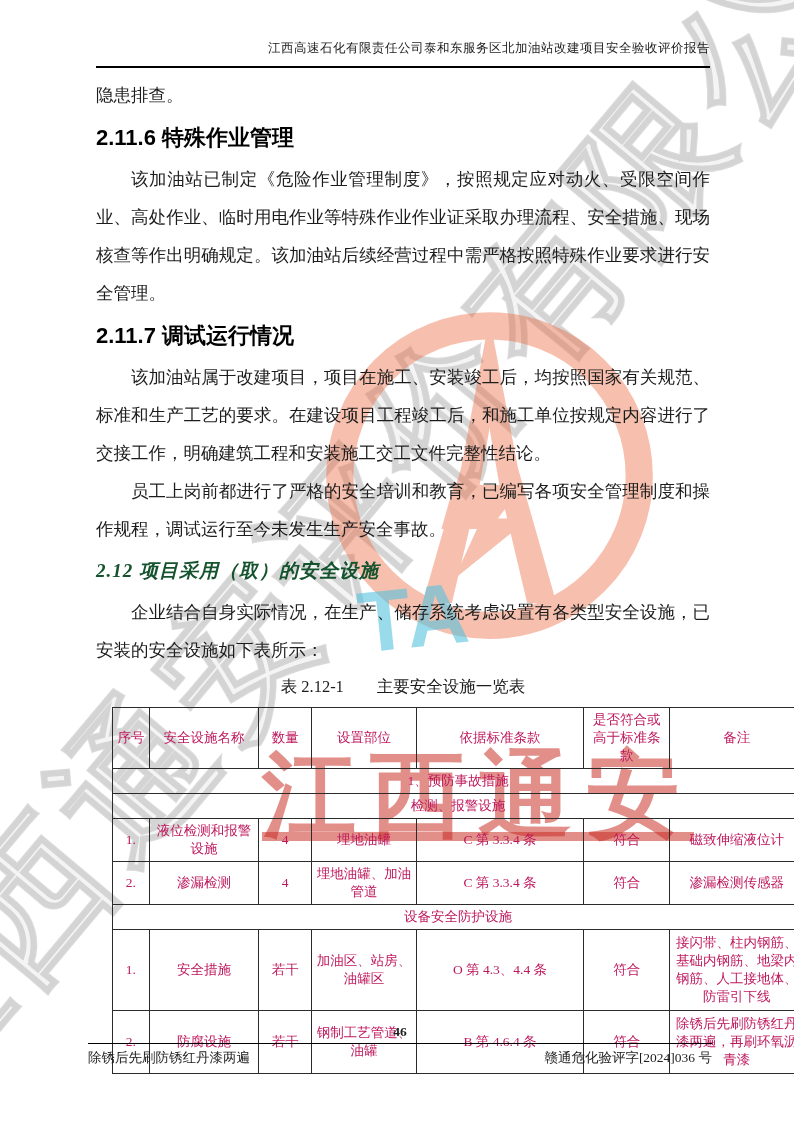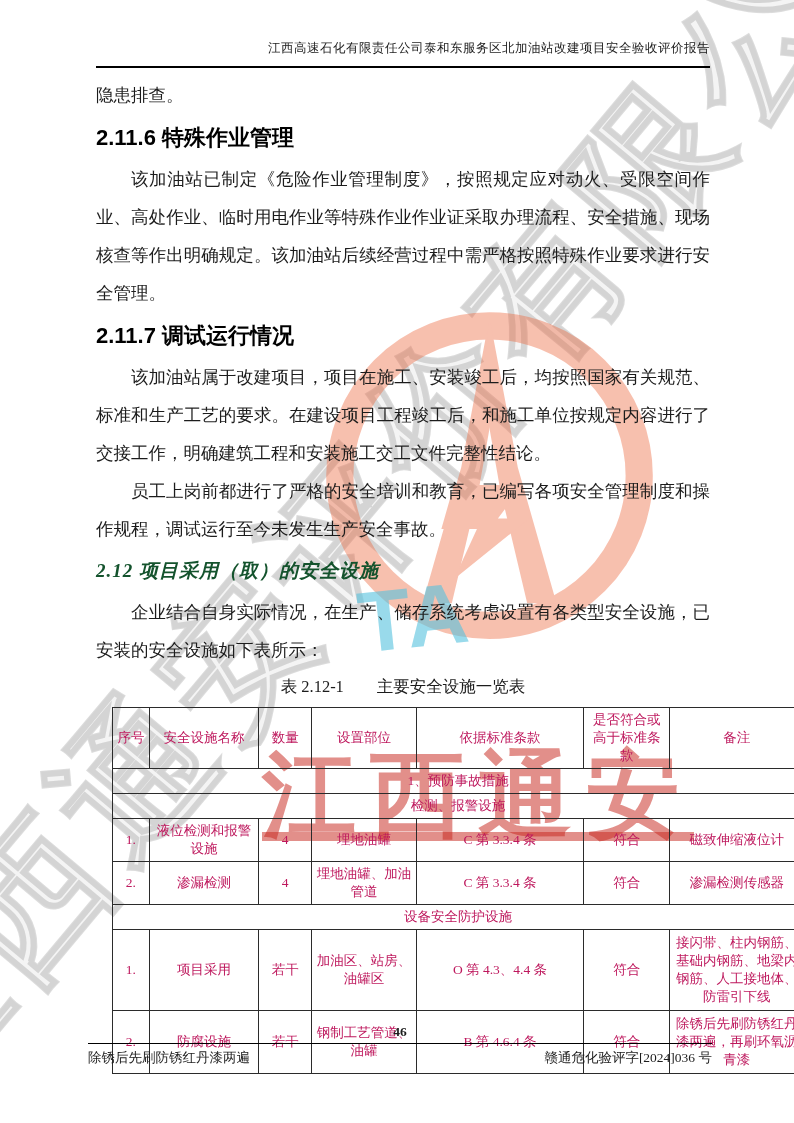--- a/index.html
+++ b/index.html
@@ -177,21 +177,21 @@
             <td>埋地油罐、加油管道</td>
             <td>C 第 3.3.4 条</td>
             <td>符合</td>
             <td>渗漏检测传感器</td>
           </tr>
           <tr>
             <td colspan="7" class="span-cell">设备安全防护设施</td>
           </tr>
           <tr class="tall-row">
             <td>1.</td>
-            <td>项目采用</td>
+            <td>安全措施</td>
             <td>若干</td>
             <td>加油区、站房、油罐区</td>
             <td>O 第 4.3、4.4 条</td>
             <td>符合</td>
             <td>接闪带、柱内钢筋、基础内钢筋、地梁内钢筋、人工接地体、防雷引下线</td>
           </tr>
           <tr class="tall-row">
             <td>2.</td>
             <td>防腐设施</td>
             <td>若干</td>

